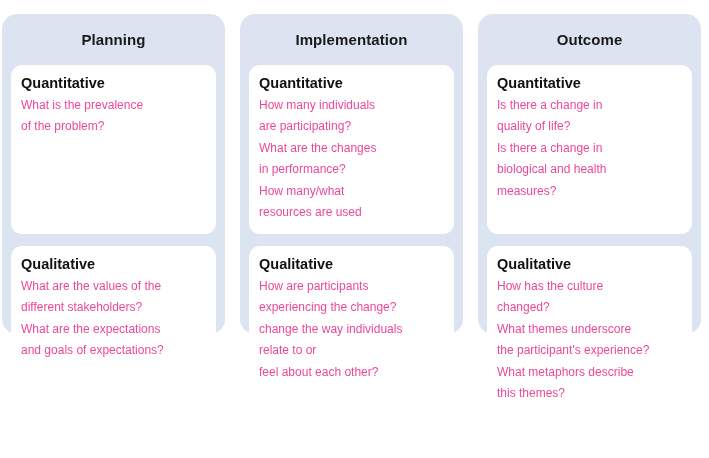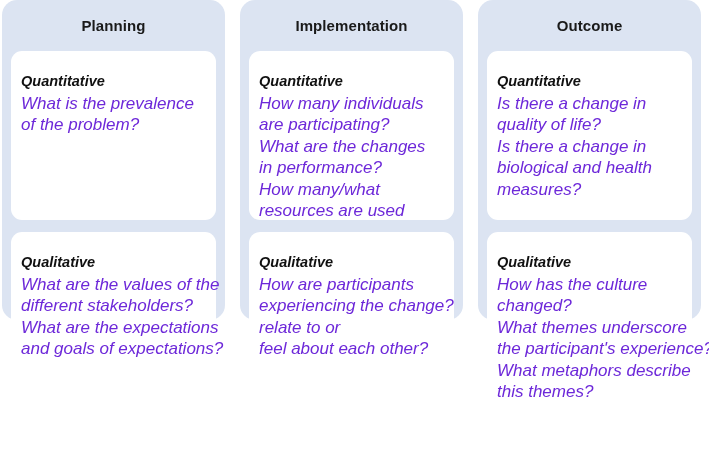--- a/index.html
+++ b/index.html
@@ -13,21 +13,21 @@
     font-family: "Liberation Sans", sans-serif;
     overflow: hidden;
   }
   #matrix {
     position: relative;
     width: 709px;
     height: 458px;
   }
   .column {
     position: absolute;
-    top: 0;
+    top: 14px;
     width: 223px;
     height: 320px;
     background: #dce4f2;
     border-radius: 15px;
     box-sizing: border-box;
   }
   #col-planning       { left: 2px; }
   #col-implementation { left: 240px; }
   #col-outcome        { left: 478px; }
 
@@ -43,36 +43,35 @@
     letter-spacing: 0.1px;
   }
 
   .card {
     position: absolute;
     left: 9px;
     width: 205px;
     background: #ffffff;
     border-radius: 11px;
     box-sizing: border-box;
-    padding: 20px 9px 10px 10px;
-    font-style: italic;
+    padding: 8px 9px 10px 10px;
   }
   .card-quant { top: 51px;  height: 169px; }
   .card-qual  { top: 232px; height: 196px; }
 
   .card-title {
     font-size: 14.5px;
     font-weight: bold;
     color: #111111;
     line-height: 21.5px;
     white-space: nowrap;
   }
   .card-lines {
-    font-size: 17px;
-    color: #6d28d9;
+    font-size: 12px;
+    color: #ec4899;
     line-height: 21.5px;
   }
   .card-line {
     white-space: nowrap;
   }
 </style>
 </head>
 <body>
 
 <div id="matrix">
@@ -108,20 +107,21 @@
         <div class="card-line">in performance?</div>
         <div class="card-line">How many/what</div>
         <div class="card-line">resources are used</div>
       </div>
     </div>
     <div class="card card-qual">
       <div class="card-title">Qualitative</div>
       <div class="card-lines">
         <div class="card-line">How are participants</div>
         <div class="card-line">experiencing the change?</div>
+        <div class="card-line">change the way individuals</div>
         <div class="card-line">relate to or</div>
         <div class="card-line">feel about each other?</div>
       </div>
     </div>
   </div>
 
   <div class="column" id="col-outcome">
     <div class="column-header">Outcome</div>
     <div class="card card-quant">
       <div class="card-title">Quantitative</div>

